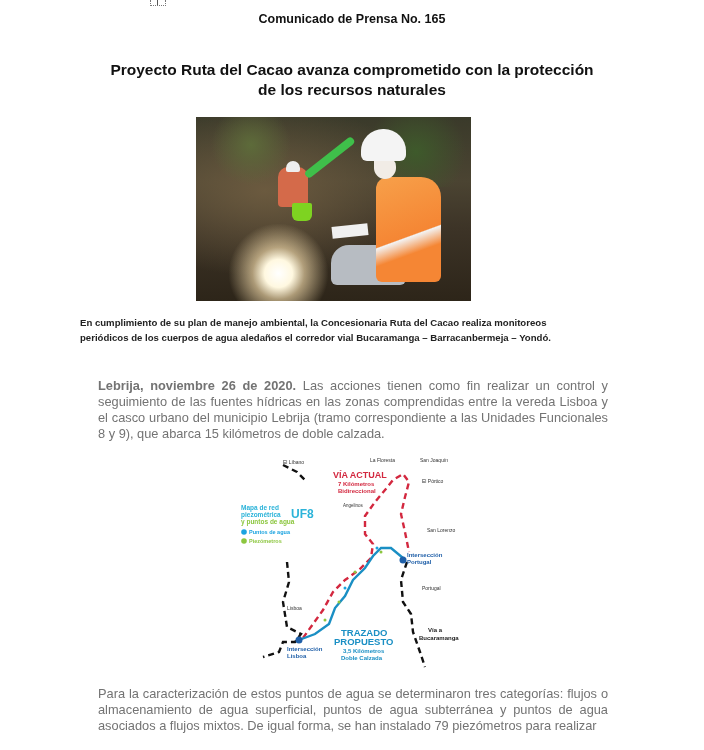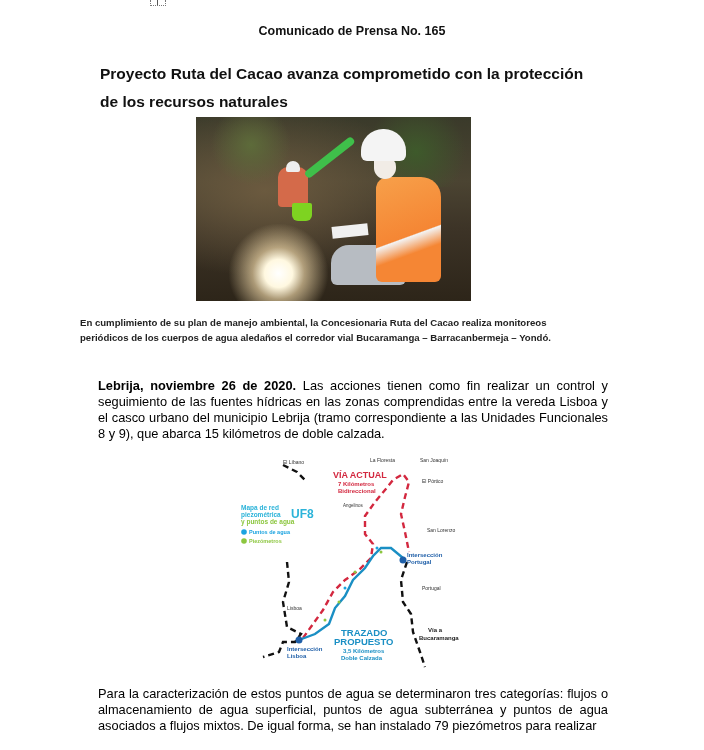--- a/index.html
+++ b/index.html
@@ -1,39 +1,39 @@
 <!DOCTYPE html>
 <html><head>
 <meta charset="utf-8">
 <style>
   html, body { margin: 0; padding: 0; background: #ffffff; }
   body { width: 704px; height: 750px; position: relative; overflow: hidden; font-family: "Liberation Sans", sans-serif; color: #111; }
   .page { position: absolute; left: 0; top: 0; width: 704px; height: 750px; background: #fff; }
   .cursor-mark { position: absolute; left: 150px; top: 0; width: 14px; height: 5px; border: 1px dotted #777; border-top: none; }
   .cursor-mark::after { content: ""; position: absolute; left: 6px; top: 0; width: 1px; height: 5px; background: #555; }
-  .doc-label { position: absolute; left: 0; width: 704px; top: 24px; text-align: center; font-weight: bold; font-size: 12.5px; }
-  .doc-title { position: absolute; left: 100px; width: 504px; top: 60px; text-align: left; font-weight: bold; font-size: 15.5px; line-height: 28px; }
+  .doc-label { position: absolute; left: 0; width: 704px; top: 12px; text-align: center; font-weight: bold; font-size: 12.5px; }
+  .doc-title { position: absolute; left: 100px; width: 504px; top: 60px; text-align: center; font-weight: bold; font-size: 15.5px; line-height: 20px; }
   .photo { position: absolute; left: 196px; top: 117px; width: 275px; height: 184px; overflow: hidden;
     background:
       radial-gradient(circle at 30% 85%, #ffffff 0px, #fff8e0 14px, rgba(255,230,180,0.6) 26px, rgba(0,0,0,0) 50px),
       radial-gradient(ellipse at 25% 40%, #6b5a3f 0%, rgba(0,0,0,0) 55%),
       linear-gradient(180deg, #3a3a2a 0%, #4b4432 35%, #3d3427 60%, #2d2519 100%); }
   .photo .foliage { position: absolute; left: 0; top: 0; width: 275px; height: 70px;
     background: radial-gradient(circle at 20% 40%, #5d6b3a 0, rgba(0,0,0,0) 40px), radial-gradient(circle at 80% 50%, #3e5a2b 0, rgba(0,0,0,0) 50px); }
   .photo .hose { position: absolute; left: 110px; top: 55px; width: 60px; height: 8px; background: #3fbf4a; transform: rotate(-38deg); transform-origin: left center; border-radius: 4px; }
   .photo .bucket { position: absolute; left: 96px; top: 86px; width: 20px; height: 18px; background: #7ed321; border-radius: 2px 2px 6px 6px; }
   .photo .worker2 { position: absolute; left: 82px; top: 50px; width: 30px; height: 40px; background: #d46a4a; border-radius: 10px 10px 4px 4px; }
   .photo .helmet2 { position: absolute; left: 90px; top: 44px; width: 14px; height: 11px; background: #eee; border-radius: 7px 7px 2px 2px; }
   .photo .worker1-body { position: absolute; left: 180px; top: 60px; width: 65px; height: 105px; background: linear-gradient(160deg, #f7a04a 0%, #f58634 55%, #f3f3f3 56%, #f58634 70%); border-radius: 12px 20px 6px 6px; }
   .photo .worker1-legs { position: absolute; left: 135px; top: 128px; width: 75px; height: 40px; background: #b7bcc2; border-radius: 18px 10px 6px 6px; }
   .photo .helmet1 { position: absolute; left: 165px; top: 12px; width: 45px; height: 32px; background: #f4f4f4; border-radius: 22px 22px 6px 6px; }
   .photo .face1 { position: absolute; left: 178px; top: 40px; width: 22px; height: 22px; background: #f1ece6; border-radius: 4px 10px 12px 12px; }
   .photo .notebook { position: absolute; left: 136px; top: 108px; width: 36px; height: 12px; background: #f0f0f0; transform: rotate(-6deg); }
   .caption { position: absolute; left: 80px; width: 544px; top: 315px; text-align: left; font-size: 9.6px; line-height: 15px; font-weight: bold; color: #222; }
-  .para { position: absolute; left: 98px; width: 510px; font-size: 12.8px; line-height: 16px; text-align: justify; color: #000000; }
+  .para { position: absolute; left: 98px; width: 510px; font-size: 12.8px; line-height: 16px; text-align: justify; color: #737373; }
   .para1 { top: 378px; }
   .para2 { top: 686px; }
   .para b { font-weight: bold; }
   .map { position: absolute; left: 235px; top: 452px; width: 235px; height: 218px; }
   .map svg { width: 235px; height: 218px; display: block; }
   .map .lbl { font-family: "Liberation Sans", sans-serif; }
 </style>
 </head>
 <body>
 

